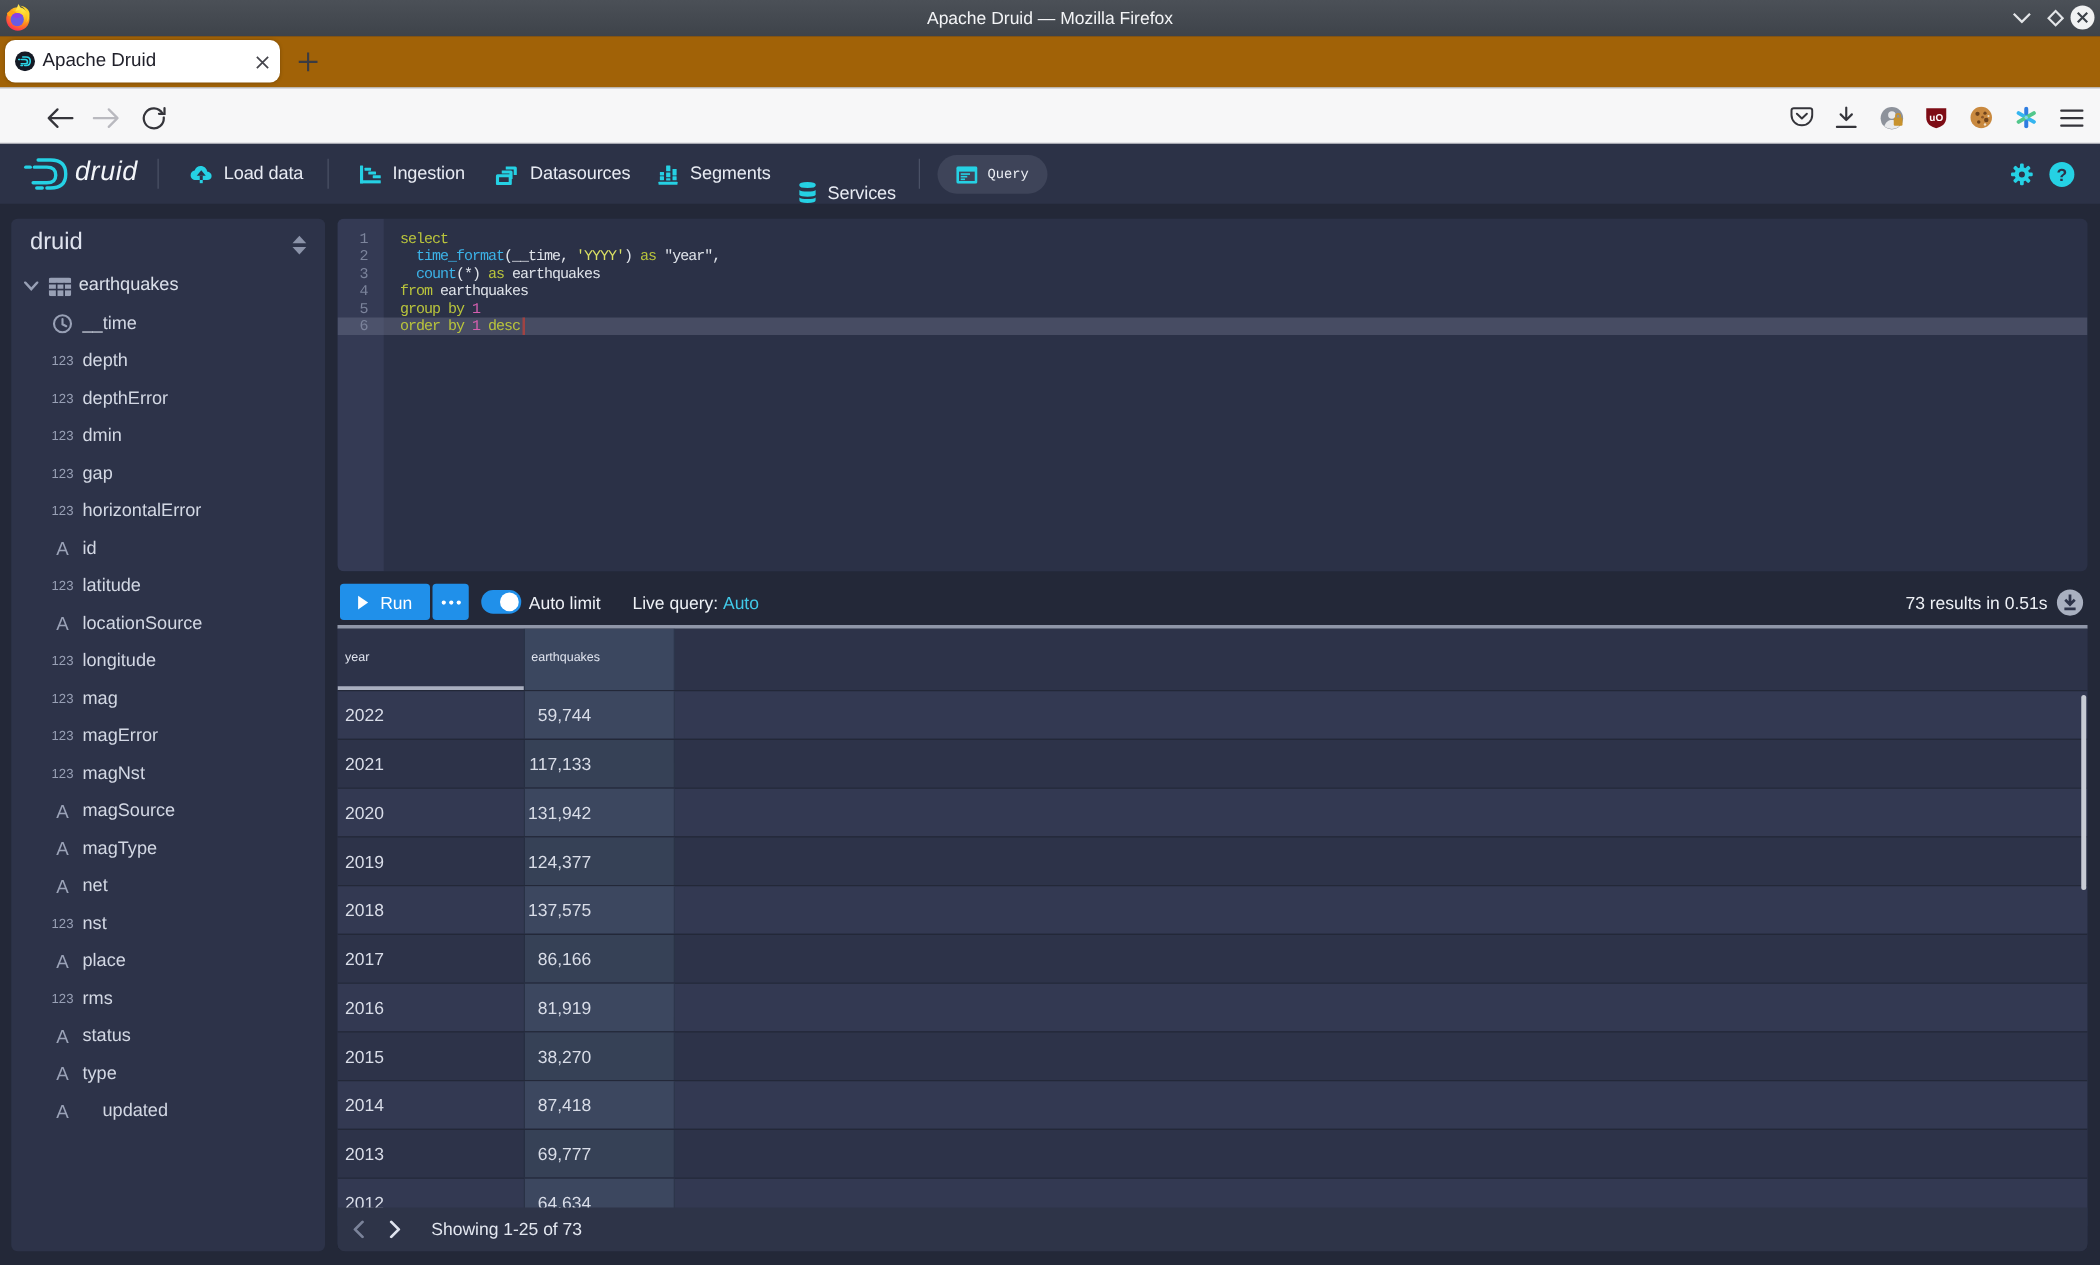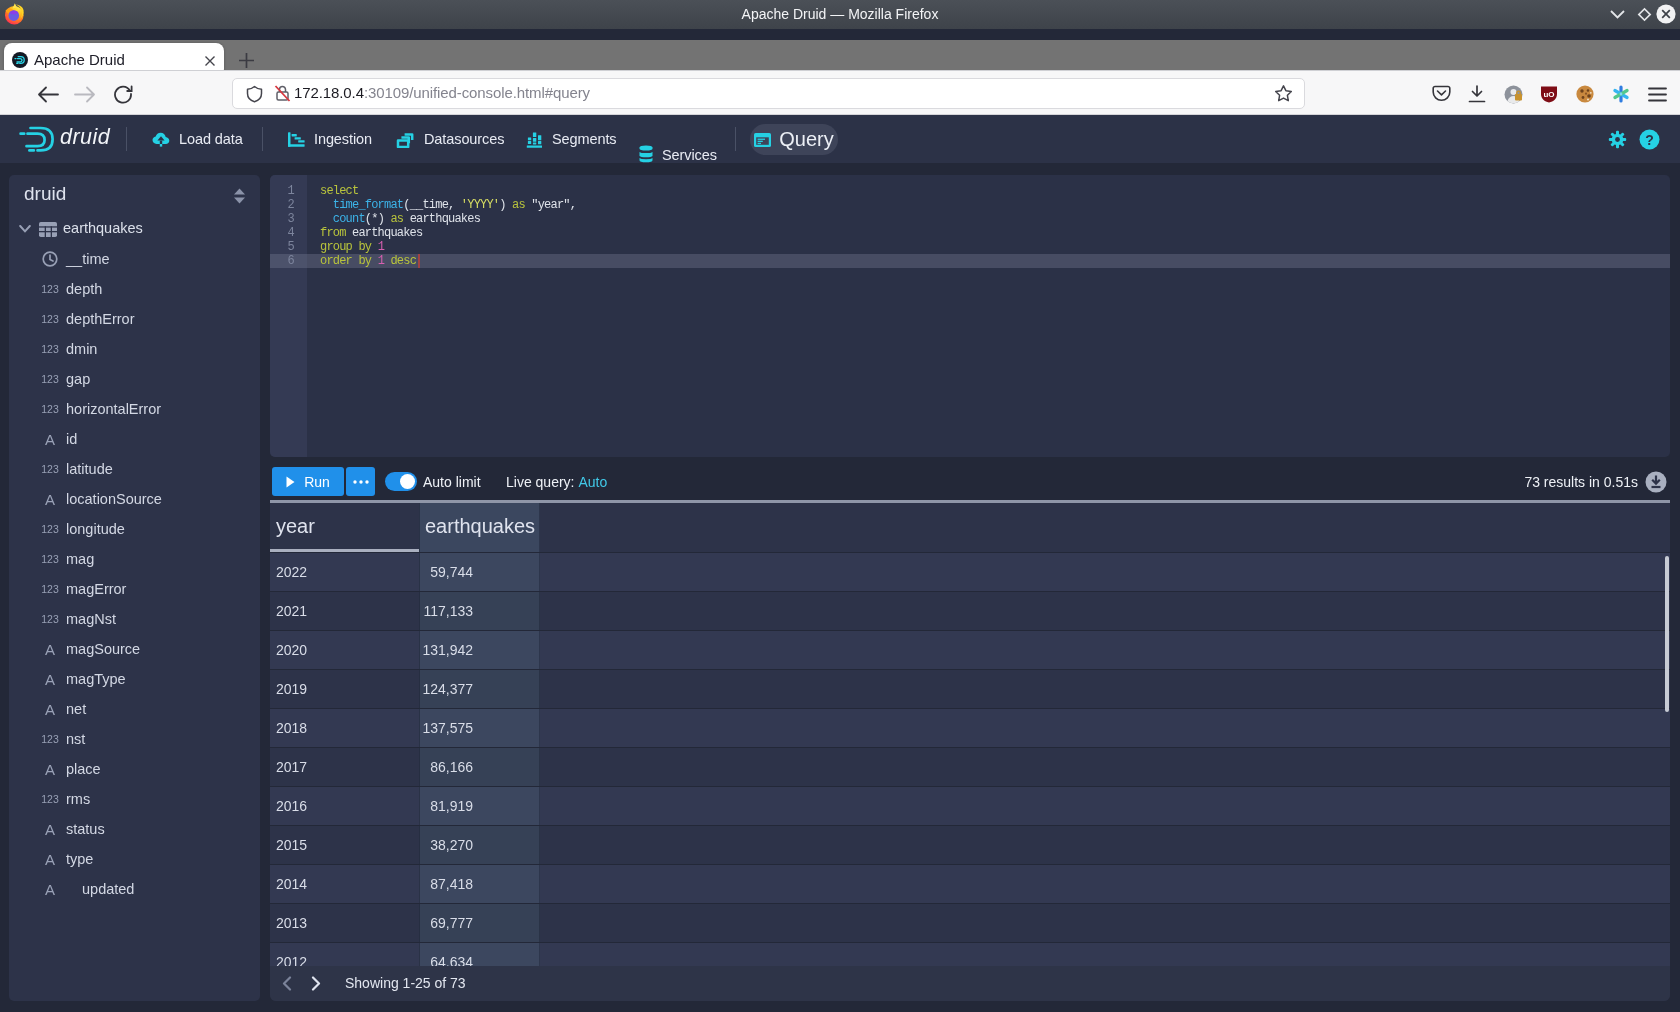--- a/index.html
+++ b/index.html
@@ -2,33 +2,33 @@
 <html><head>
 <meta charset="utf-8">
 <style>
   * { margin:0; padding:0; box-sizing:border-box; }
   html,body { width:1680px; height:1012px; overflow:hidden; }
   body { font-family:"Liberation Sans", sans-serif; background:#232838; position:relative; }
   .abs { position:absolute; }
   
   #titlebar { left:0; top:0; width:1680px; height:29px; background:linear-gradient(#4b5057,#3e434a); }
   #titlebar .wtitle { width:100%; text-align:center; line-height:28px; color:#f3f4f6; font-size:14px; }
-  #tabbar { left:0; top:40px; width:1680px; height:41px; background:#737373; }
+  #tabbar { left:0; top:29px; width:1680px; height:41px; background:#a16207; }
   #tab { left:4px; top:3px; width:220px; height:34px; background:#ffffff; border-radius:8px; box-shadow:0 0 3px rgba(0,0,0,0.25); }
   #tab .tlabel { left:30px; top:8px; font-size:15px; color:#20202a; }
   #toolbar { left:0; top:70px; width:1680px; height:45px; background:#f7f7f8; border-top:1px solid #cfd0d4; border-bottom:1px solid #d4d4d8; }
   #urlfield { left:232px; top:7px; width:1073px; height:31px; background:#ffffff; border-radius:5px; border:1px solid #dadade; }
   .urltext { left:61px; top:5px; font-size:15px; color:#1c1b22; letter-spacing:-0.1px; }
   .urltext .gray { color:#84848e; }
   
   #dheader { left:0; top:115px; width:1680px; height:48px; background:#2c3247; }
   .navsep { top:12px; width:1px; height:24px; background:#4a5166; }
   .navitem { top:0; height:48px; display:flex; align-items:center; color:#e8ebf3; font-size:14.5px; letter-spacing:-0.1px; }
   .navitem svg { margin-right:9px; }
-  #qpill { left:750px; top:9px; width:88px; height:31px; background:#3e4459; border-radius:16px; display:flex; align-items:center; justify-content:center; color:#eceff5; font-size:20px; }
+  #qpill { left:750px; top:9px; width:88px; height:31px; background:#3e4459; border-radius:16px; display:flex; align-items:center; justify-content:center; color:#eceff5; font-size:11px;font-family:Liberation Mono, monospace; }
   #qpill svg { margin-right:8px; }
   
   #sidebar { left:9px; top:175px; width:251px; height:826px; background:#2d3349; border-radius:5px; }
   #sidebar .title { left:15px; top:8px; font-size:19px; color:#dfe3ee; }
   .titem { left:31px; height:30px; width:220px; display:flex; align-items:center; color:#d3d8e4; font-size:14.5px; }
   .ticon { width:20px; display:flex; justify-content:center; align-items:center; color:#98a0b5; }
   .num123 { font-size:10.5px; color:#98a0b5; letter-spacing:0px; }
   .chA { font-size:15px; color:#9aa2b7; }
   
   #editor { left:270px; top:175px; width:1400px; height:282px; background:#2b3147; border-radius:5px; overflow:hidden; }
@@ -43,21 +43,21 @@
   #runbar { left:270px; top:457px; width:1400px; height:43px; }
   #runbtn { left:2px; top:10px; width:72px; height:29px; background:#2090ea; border-radius:3px; color:#fff; font-size:14px; display:flex; align-items:center; justify-content:center; }
   #morebtn { left:76px; top:10px; width:29px; height:29px; background:#2090ea; border-radius:3px; display:flex; align-items:center; justify-content:center; }
   #toggle { left:115px; top:15px; width:32px; height:19px; background:#2090ea; border-radius:10px; }
   #toggle .knob { position:absolute; right:2px; top:2px; width:15px; height:15px; border-radius:50%; background:#fff; }
   .rbtext { top:5px; height:39px; display:flex; align-items:center; color:#eef1f6; font-size:14px; }
   
   #splitter { left:270px; top:500px; width:1400px; height:3px; background:#8f96a8; }
   #rtable { left:270px; top:503px; width:1400px; height:498px; background:#2d3349; overflow:hidden; border-radius:0 0 6px 6px; }
   #thead { left:0; top:0; width:1400px; height:49px; background:#2d3349; }
-  #thead .hcell { top:0; height:42px; padding-top:4px; display:flex; align-items:center; font-size:20px; color:#dfe3ee; }
+  #thead .hcell { top:0; height:42px; padding-top:4px; display:flex; align-items:center; font-size:10px; color:#dfe3ee; }
   #eqhead { left:149px; top:0; width:121px; height:49px; background:#3b475f; border-left:1px solid rgba(20,25,40,0.45); border-right:1px solid rgba(20,25,40,0.35); }
   #sortline { left:0; top:46px; width:149px; height:3px; background:#a9afbf; }
   .trow { left:0; width:1400px; height:39px; border-top:1px solid #232838; }
   .trow.odd { background:#333952; }
   .trow.even { background:#2d3349; }
   .trow .ycell { position:absolute; left:6px; top:0; height:38px; line-height:38px; font-size:14px; color:#d9dde8; }
   .trow .ecell { position:absolute; left:149px; top:0; width:121px; height:38px; border-left:1px solid rgba(20,25,40,0.45); border-right:1px solid rgba(20,25,40,0.35); }
   .trow.odd .ecell { background:#3c475f; }
   .trow.even .ecell { background:#364156; }
   .trow .ecell span { position:absolute; right:66px; top:0; height:38px; line-height:38px; font-size:14px; color:#d9dde8; }
@@ -124,34 +124,20 @@
     <svg class="abs" style="left:37px;top:14px;" width="22" height="19" viewBox="0 0 22 19" fill="none" stroke="#35353b" stroke-width="1.8" stroke-linecap="round" stroke-linejoin="round">
       <path d="M21,9.5 H2 M9,2.5 L2,9.5 L9,16.5"></path>
     </svg>
     <svg class="abs" style="left:74px;top:14px;" width="22" height="19" viewBox="0 0 22 19" fill="none" stroke="#b9b9bf" stroke-width="1.8" stroke-linecap="round" stroke-linejoin="round">
       <path d="M1,9.5 H20 M13,2.5 L20,9.5 L13,16.5"></path>
     </svg>
     <svg class="abs" style="left:113px;top:13px;" width="20" height="20" viewBox="0 0 20 20" fill="none" stroke="#35353b" stroke-width="1.8" stroke-linecap="round">
       <path d="M16.8,6.4 A8 8 0 1 0 18 10"></path>
       <path d="M18.6,2.5 L18.6,7 L14.2,7" fill="none"></path>
     </svg>
-    <div class="abs" id="urlfield">
-      <svg class="abs" style="left:13px;top:6px;" width="17" height="18" viewBox="0 0 17 18" fill="none" stroke="#45454d" stroke-width="1.5" stroke-linejoin="round">
-        <path d="M8.5,1.5 C6.5,3.2 4,4.2 1.5,4.3 V8.5 C1.5,13 4.4,15.5 8.5,16.8 C12.6,15.5 15.5,13 15.5,8.5 V4.3 C13,4.2 10.5,3.2 8.5,1.5 Z"></path>
-      </svg>
-      <svg class="abs" style="left:40px;top:5px;" width="19" height="19" viewBox="0 0 19 19">
-        <rect x="4" y="8" width="11" height="8" rx="1.5" fill="none" stroke="#5f5f68" stroke-width="1.5"></rect>
-        <path d="M6.5,8 V5.5 A3 3 0 0 1 12.5,5.5 V8" fill="none" stroke="#5f5f68" stroke-width="1.5"></path>
-        <path d="M2.5,2 L16.5,17" stroke="#d7373f" stroke-width="1.8"></path>
-      </svg>
-      <div class="abs urltext">172.18.0.4<span class="gray">:30109/unified-console.html#query</span></div>
-      <svg class="abs" style="left:1041px;top:5px;" width="19" height="19" viewBox="0 0 19 19" fill="none" stroke="#45454d" stroke-width="1.5" stroke-linejoin="round">
-        <path d="M9.5,1.8 L11.9,6.7 L17.3,7.5 L13.4,11.3 L14.3,16.7 L9.5,14.1 L4.7,16.7 L5.6,11.3 L1.7,7.5 L7.1,6.7 Z"></path>
-      </svg>
-    </div>
     <svg class="abs" style="left:1432px;top:14px;" width="19" height="18" viewBox="0 0 19 18" fill="none" stroke="#35353b" stroke-width="1.6" stroke-linecap="round" stroke-linejoin="round">
       <path d="M3,1.5 H16 A1.8 1.8 0 0 1 17.8,3.3 V7 A8.3 8.3 0 0 1 1.2,7 V3.3 A1.8 1.8 0 0 1 3,1.5 Z"></path>
       <path d="M5.5,6 L9.5,9.8 L13.5,6"></path>
     </svg>
     <svg class="abs" style="left:1468px;top:14px;" width="18" height="18" viewBox="0 0 18 18" fill="none" stroke="#35353b" stroke-width="1.7" stroke-linecap="round" stroke-linejoin="round">
       <path d="M9,1 V10.5 M4.5,6.5 L9,11 L13.5,6.5 M1.5,16.5 H16.5"></path>
     </svg>
     <svg class="abs" style="left:1504px;top:14px;" width="19" height="19" viewBox="0 0 19 19">
       <circle cx="9.5" cy="9.5" r="9" fill="#8d929b"></circle>
       <circle cx="9.5" cy="7" r="3" fill="#e8e9eb"></circle>

